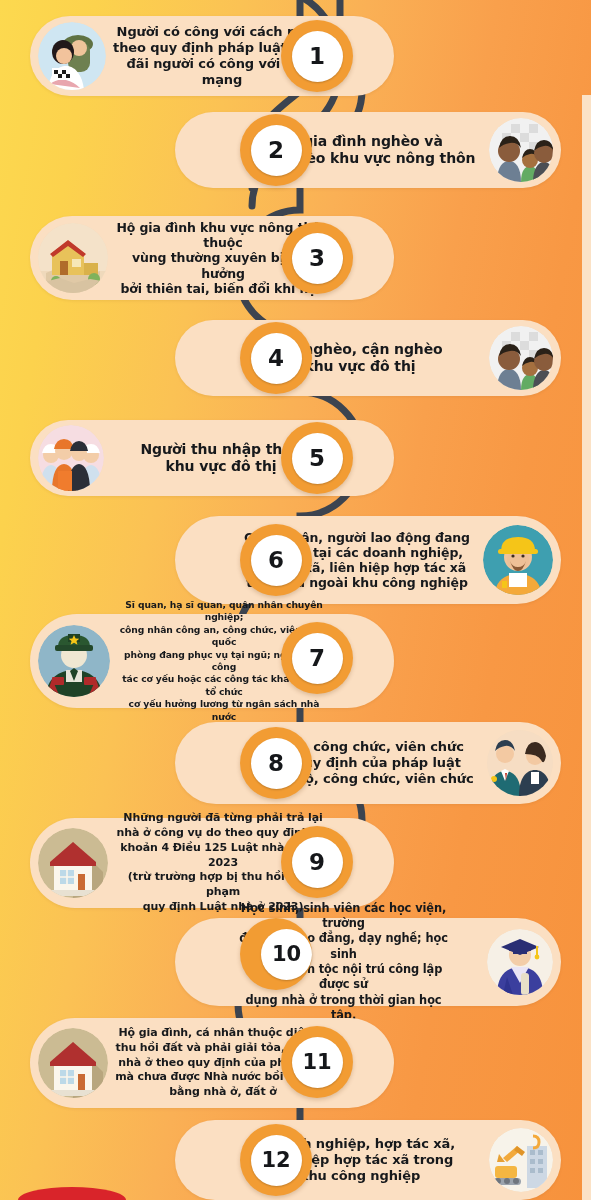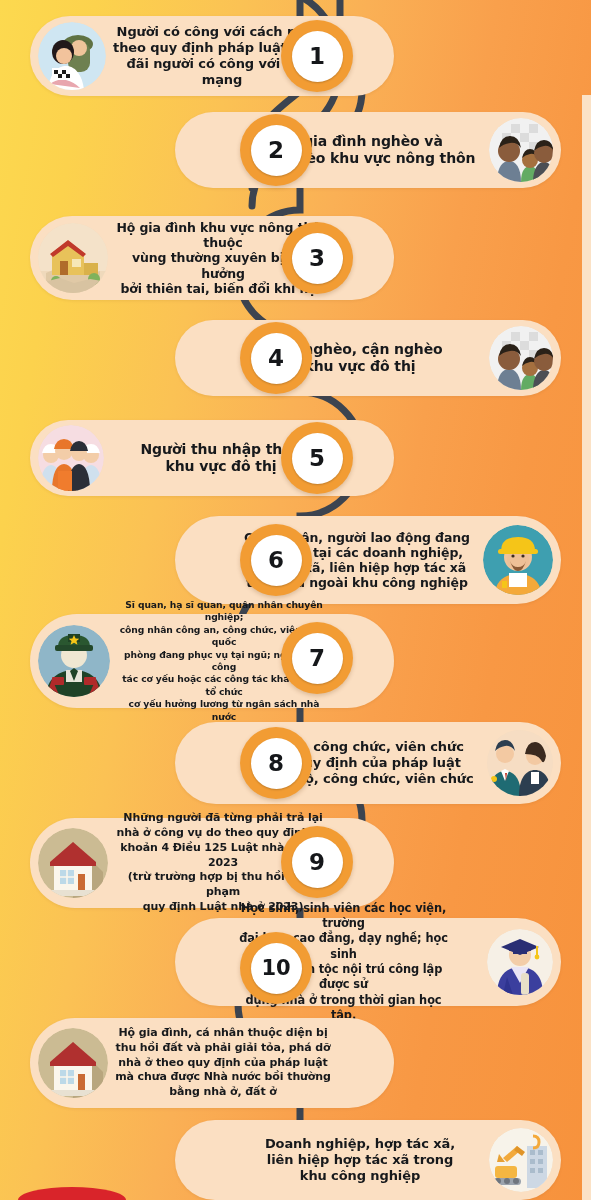--- a/index.html
+++ b/index.html
@@ -385,21 +385,21 @@
               <path d="M14 18l19-8 19 8-19 8z" fill="#2a2e74"></path>
               <rect x="26" y="20" width="14" height="5" fill="#2a2e74"></rect>
               <path d="M50 17v9" stroke="#f5c518" stroke-width="2"></path>
               <circle cx="50" cy="28" r="2.4" fill="#f5c518"></circle>
               <path d="M20 48l6 18h-10z" fill="#2f3490"></path>
               <rect x="34" y="44" width="8" height="22" rx="3" fill="#e8dfc8"></rect>
             </g>
           </svg>
       </div>
     </div>
-    <div class="badge" style="left:240px;top:18px;width:72px;height:72px;">
+    <div class="badge" style="left:240px;top:4px;width:72px;height:72px;justify-content:flex-end;">
       <div class="inner" style="width:51px;height:51px;font-size:21px;">10</div>
     </div>
   </div>
 
   <div class="row" style="top:1012px;height:100px;">
     <div class="pill left" style="top:6px;width:300px;height:90px;padding-left:8px;padding-right:56px;">
       <div class="thumb" style="width:70px;height:70px;">
         <svg viewBox="0 0 70 70">
             <circle cx="35" cy="35" r="35" fill="#cbbb93"></circle>
             <path d="M35 14l30 30v26H35z" fill="#b8a67e"></path>
@@ -409,20 +409,23 @@
             <path d="M29 42v14M22 49h14" stroke="#fbf6ec" stroke-width="1.6"></path>
             <rect x="40" y="46" width="7" height="16" fill="#c96a33"></rect>
             <path d="M12 62h46v6H12z" fill="#e8e1d2"></path>
           </svg>
       </div>
       <div class="txt" style="font-size:11px;line-height:1.36;">Hộ gia đình, cá nhân thuộc diện bị
 thu hồi đất và phải giải tỏa, phá dỡ
 nhà ở theo quy định của pháp luật
 mà chưa được Nhà nước bồi thường
 bằng nhà ở, đất ở</div>
+    </div>
+    <div class="badge" style="left:281px;top:14px;width:72px;height:72px;">
+      <div class="inner" style="width:51px;height:51px;font-size:21px;">11</div>
     </div>
   </div>
 
   <div class="row" style="top:1116px;height:88px;">
     <div class="pill right" style="top:4px;width:322px;height:80px;padding-left:56px;padding-right:8px;">
       <div class="txt" style="font-size:13px;">Doanh nghiệp, hợp tác xã,
 liên hiệp hợp tác xã trong
 khu công nghiệp</div>
       <div class="thumb" style="width:64px;height:64px;">
         <svg viewBox="0 0 64 64">
@@ -443,16 +446,19 @@
               <rect x="6" y="38" width="22" height="12" rx="3" fill="#f4b642"></rect>
               <rect x="4" y="50" width="28" height="7" rx="3.5" fill="#9aa3ad"></rect>
               <circle cx="9" cy="53" r="3" fill="#6e757e"></circle>
               <circle cx="18" cy="53" r="3" fill="#6e757e"></circle>
               <circle cx="27" cy="53" r="3" fill="#6e757e"></circle>
               <path d="M10 26l6 8h-8z" fill="#e6a034"></path>
             </g>
           </svg>
       </div>
     </div>
+    <div class="badge" style="left:240px;top:8px;width:72px;height:72px;">
+      <div class="inner" style="width:51px;height:51px;font-size:21px;">12</div>
+    </div>
   </div>
 
   <div class="bottom-red"></div>
 </div>
 
 </body></html>

